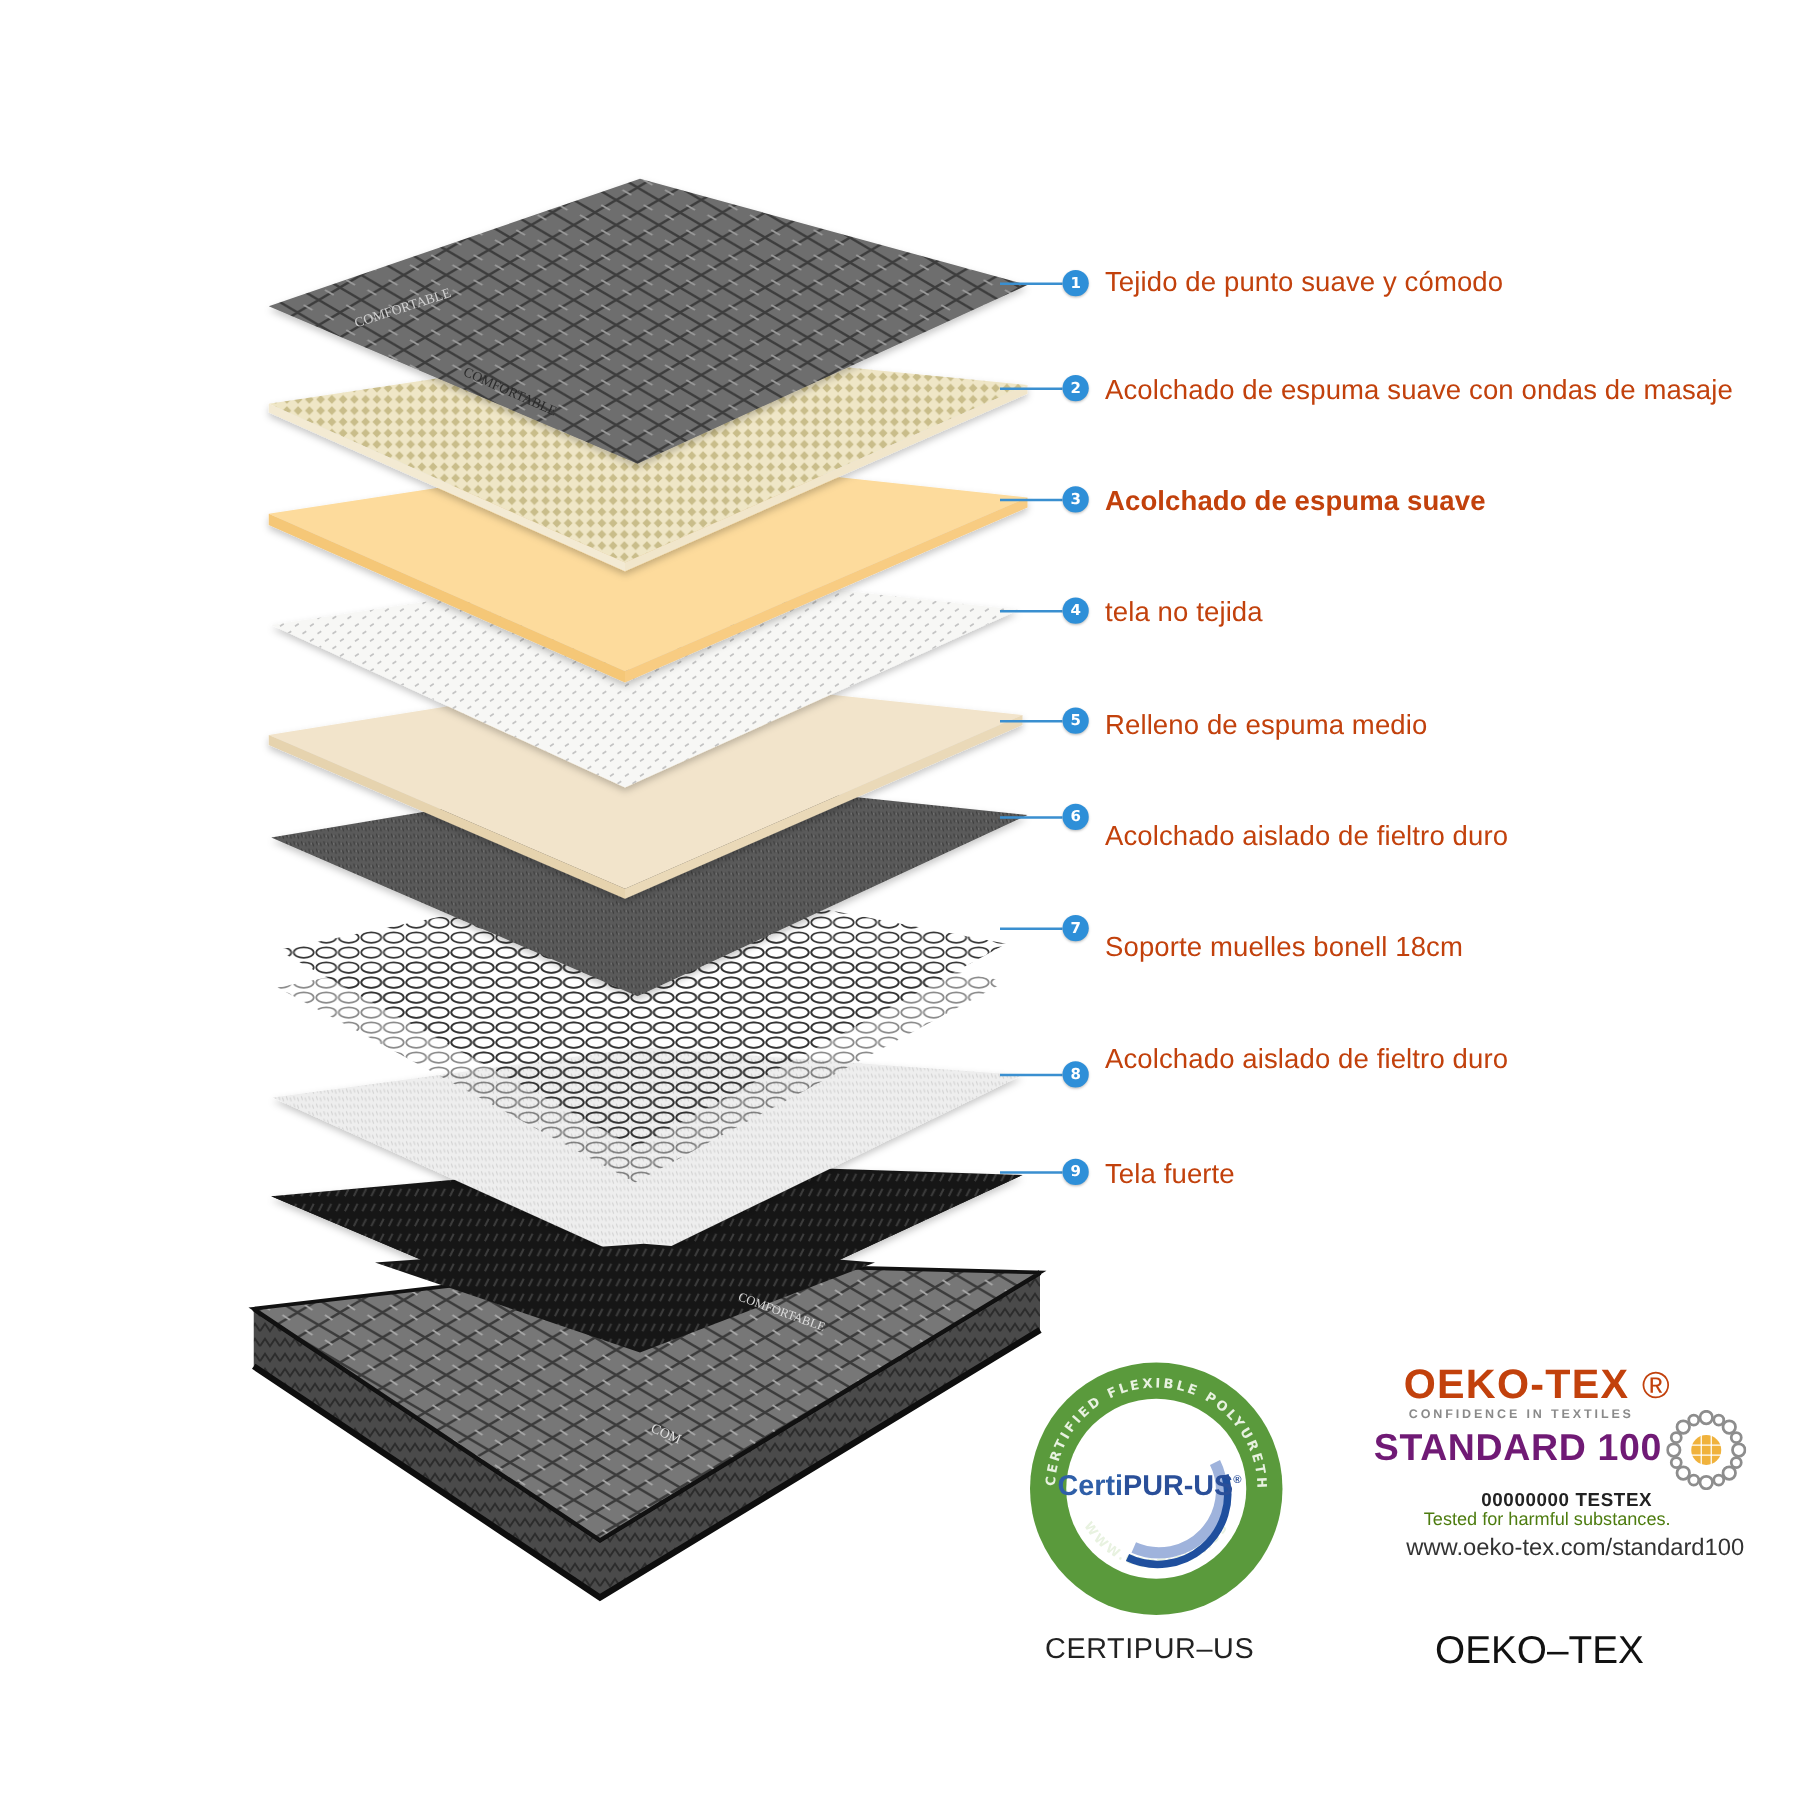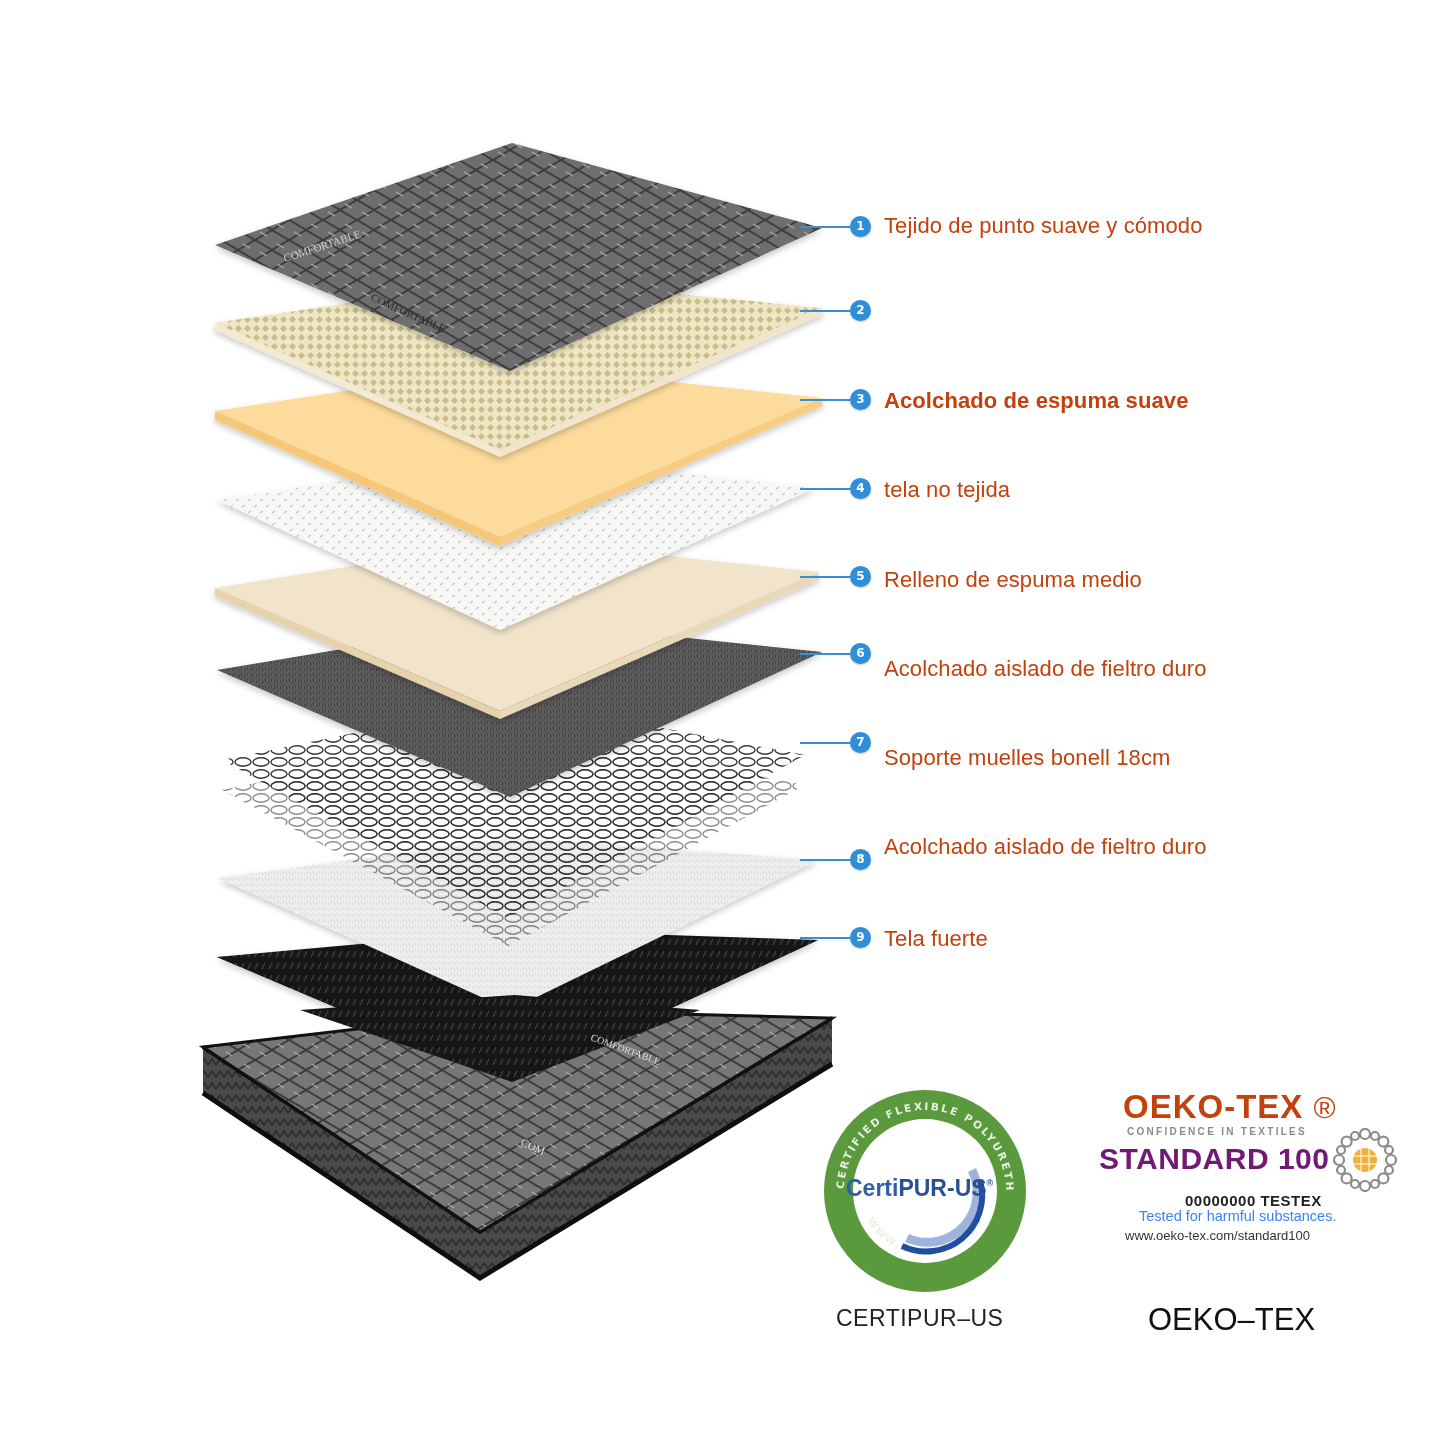--- a/index.html
+++ b/index.html
@@ -12,22 +12,22 @@
   .callout .label{position:absolute;left:84px;top:0;font-size:22px;color:#c2410c;white-space:nowrap;line-height:28px;letter-spacing:0.1px;}
   .cert{position:absolute;}
   .certipur{left:822px;top:1088px;width:206px;height:206px;}
   .certipur-caption{position:absolute;left:836px;top:1305px;font-size:23px;color:#222;letter-spacing:0.5px;}
   .oeko{position:absolute;left:1095px;top:1088px;width:310px;height:170px;}
   .oeko .brand{position:absolute;left:28px;top:0;font-size:33px;font-weight:bold;color:#c2410c;letter-spacing:1px;}
   .oeko .reg{font-weight:normal;font-size:30px;}
   .oeko .tag{position:absolute;left:32px;top:38px;font-size:10px;color:#8a8a8a;letter-spacing:2.3px;font-weight:bold;}
   .oeko .std{position:absolute;left:4px;top:54px;font-size:30px;font-weight:bold;color:#701a75;letter-spacing:0.5px;}
   .oeko .num{position:absolute;left:90px;top:92px;font-size:15px;font-weight:bold;color:#222;letter-spacing:0.5px;margin-top:12px;}
-  .oeko .tested{position:absolute;left:44px;top:120px;font-size:14.5px;color:#3b82f6;}
-  .oeko .url{position:absolute;left:30px;top:140px;font-size:13px;color:#333;}
+  .oeko .tested{position:absolute;left:44px;top:120px;font-size:14.5px;color:#4d7c0f;}
+  .oeko .url{position:absolute;left:30px;top:140px;font-size:19px;color:#333;}
   .oeko .flower{position:absolute;left:238px;top:40px;width:64px;height:64px;}
   .oeko-caption{position:absolute;left:1148px;top:1302px;font-size:31px;color:#111;}
 </style>
 </head>
 <body>
 
 <svg class="stack" viewBox="0 0 1445 1445" width="1445" height="1445" xmlns="http://www.w3.org/2000/svg">
   <defs>
     <pattern id="quilt" width="34" height="20" patternUnits="userSpaceOnUse">
       <rect width="34" height="20" fill="#6e6e6e"></rect>
@@ -135,20 +135,21 @@
 
 <div class="callouts">
   <div class="callout" style="top:212px;">
     <div class="leader"></div>
     <div class="badge">1</div>
     <div class="label">Tejido de punto suave y cómodo</div>
   </div>
   <div class="callout" style="top:296px;">
     <div class="leader"></div>
     <div class="badge">2</div>
+    <div class="label" style="top:2px;">Acolchado de espuma suave con ondas de masaje</div>
   </div>
   <div class="callout" style="top:385px;">
     <div class="leader"></div>
     <div class="badge">3</div>
     <div class="label" style="top:2px;font-weight:bold;">Acolchado de espuma suave</div>
   </div>
   <div class="callout" style="top:474px;">
     <div class="leader"></div>
     <div class="badge">4</div>
     <div class="label" style="top:2px;">tela no tejida</div>

